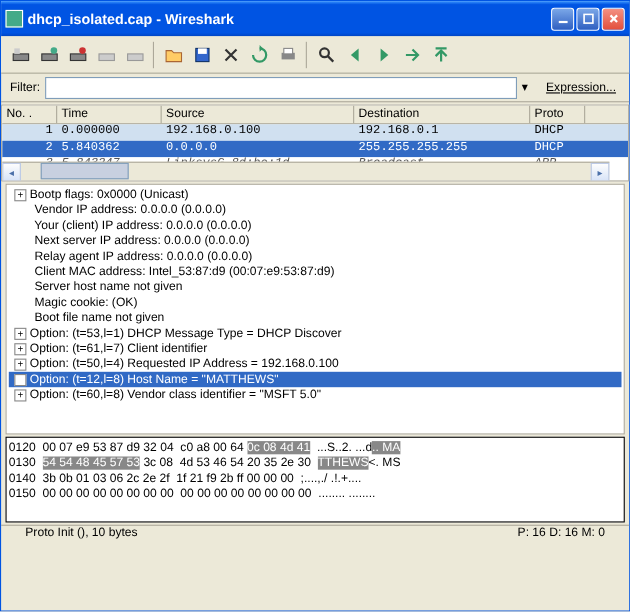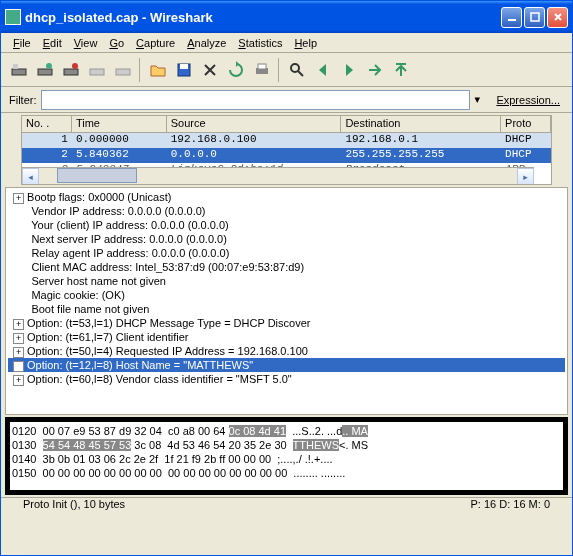--- a/index.html
+++ b/index.html
@@ -16,41 +16,41 @@
 .menubar { height: 20px; background: #ece9d8; display: flex; align-items: center; padding: 0 6px; border-bottom: 1px solid #aca899; }
 .menu-item { padding: 2px 6px; cursor: pointer; }
 .menu-item u { text-decoration: underline; }
 .toolbar { height: 34px; background: #ece9d8; display: flex; align-items: center; padding: 2px 6px; gap: 2px; border-bottom: 1px solid #aca899; }
 .tool-btn { width: 24px; height: 24px; border: 1px solid transparent; display: flex; align-items: center; justify-content: center; }
 .tool-sep { width: 3px; height: 24px; border-left: 1px solid #aca899; margin: 0 2px; }
 .filter-bar { height: 26px; display: flex; align-items: center; padding: 2px 8px; gap: 4px; border-bottom: 1px solid #aca899; }
 .filter-input { flex: 1; height: 20px; border: 1px solid #7f9db9; background: white; padding: 0 4px; }
 .filter-dd { width: 14px; height: 14px; }
 .expr-btn { padding: 2px 4px; text-decoration: underline; }
-.packet-list { height: 70px; background: white; border: 1px solid #aca899; margin: 2px 20px; overflow: hidden; position: relative; }
+.packet-list { height: 70px; background: white; border: 1px solid #aca899; margin: 2px 0; overflow: hidden; position: relative; }
 .pl-header { display: flex; background: #ece9d8; border-bottom: 1px solid #aca899; height: 17px; }
 .pl-header div { padding: 1px 4px; border-right: 1px solid #aca899; font-size: 11px; }
 .col-no { width: 50px; }
 .col-time { width: 95px; }
 .col-src { width: 175px; }
 .col-dst { width: 160px; }
 .col-proto { width: 50px; }
 .pl-row { display: flex; height: 15px; }
 .pl-row div { padding: 0 4px; font-size: 11px; font-family: 'Courier New', monospace; white-space: nowrap; overflow: hidden; }
 .row-selected { background: #d0e0f0; }
 .row-highlighted { background: #316ac5; color: white; }
 .row-cut { background: white; color: #555; font-style: italic; height: 8px; overflow: hidden; }
 .hscroll { position: absolute; bottom: 0; left: 0; right: 17px; height: 17px; background: #ece9d8; border-top: 1px solid #aca899; display: flex; }
 .hscroll .thumb { background: #c8d0e0; border: 1px solid #7f9db9; width: 80px; height: 15px; margin-left: 18px; }
 .sb-btn{width:17px;height:17px;background:linear-gradient(#fdfdfd,#d8e4f8);border:1px solid #b8c8e8;display:flex;align-items:center;justify-content:center;font-size:9px;color:#4a6fa8;}
 .detail-pane { height: 228px; background: white; border: 1px solid #aca899; margin: 0 4px 2px; overflow-y: auto; font-family: 'Courier New', monospace; font-size: 12px; padding: 2px; position: relative; }
 .detail-line { white-space: pre; padding: 0 2px; line-height: 14px; }
 .detail-line .exp { display: inline-block; width: 11px; text-align: center; border: 1px solid #888; font-size: 9px; line-height: 9px; margin-right: 3px; background: white; }
 .detail-hl { background: #316ac5; color: white; }
-.hex-pane { height: 78px; background: white; border: 5px solid #000000; margin: 0 4px 2px; font-family: 'Courier New', monospace; font-size: 12px; padding: 2px; overflow: hidden; white-space: pre; line-height: 14px; position: relative; }
+.hex-pane { height: 78px; background: white; border: 1px solid #000000; margin: 0 4px 2px; font-family: 'Courier New', monospace; font-size: 12px; padding: 2px; overflow: hidden; white-space: pre; line-height: 14px; position: relative; }
 .hex-hl { background: #888; color: white; }
 .statusbar { height: 20px; border-top: 1px solid #aca899; display: flex; align-items: flex-start; padding: 0 22px; font-size: 11px; }
 .statusbar > div:first-child { flex: 1; }
 svg { display: block; }
 </style>
 </head>
 <body>
 
 <div class="window">
 
@@ -69,30 +69,20 @@
           </svg>
         </div>
       <div class="win-btn win-close">
           <svg width="10" height="10">
             <path d="M2 2 L8 8 M8 2 L2 8" stroke="white" stroke-width="2"></path>
           </svg>
         </div>
     </div>
   </div>
 
-  <div class="menubar">
-    <span class="menu-item"><u>F</u><span>ile</span></span>
-    <span class="menu-item"><u>E</u>dit</span>
-    <span class="menu-item"><u>V</u>iew</span>
-    <span class="menu-item"><u>G</u>o</span>
-    <span class="menu-item"><u>C</u>apture</span>
-    <span class="menu-item"><u>A</u>nalyze</span>
-    <span class="menu-item"><u>S</u>tatistics</span>
-    <span class="menu-item"><u>H</u>elp</span>
-  </div>
 
   <div class="toolbar">
     <div class="tool-btn">
         <svg width="18" height="18">
           <rect x="2" y="8" width="14" height="6" fill="#888" stroke="#333"></rect>
           <rect x="3" y="3" width="5" height="5" fill="#ccc"></rect>
         </svg>
       </div>
     <div class="tool-btn">
         <svg width="18" height="18">

